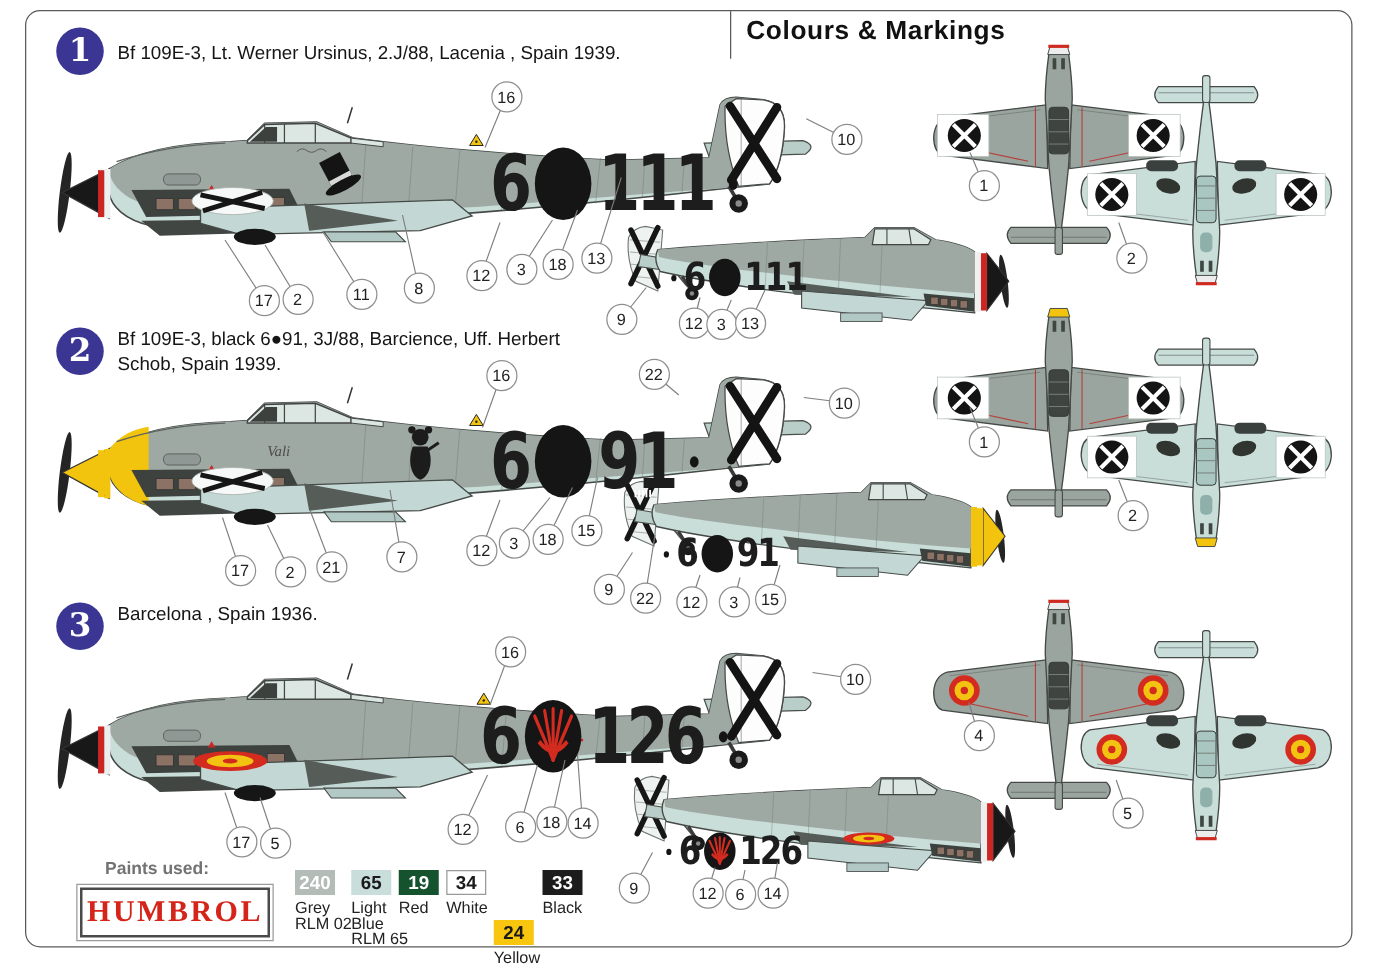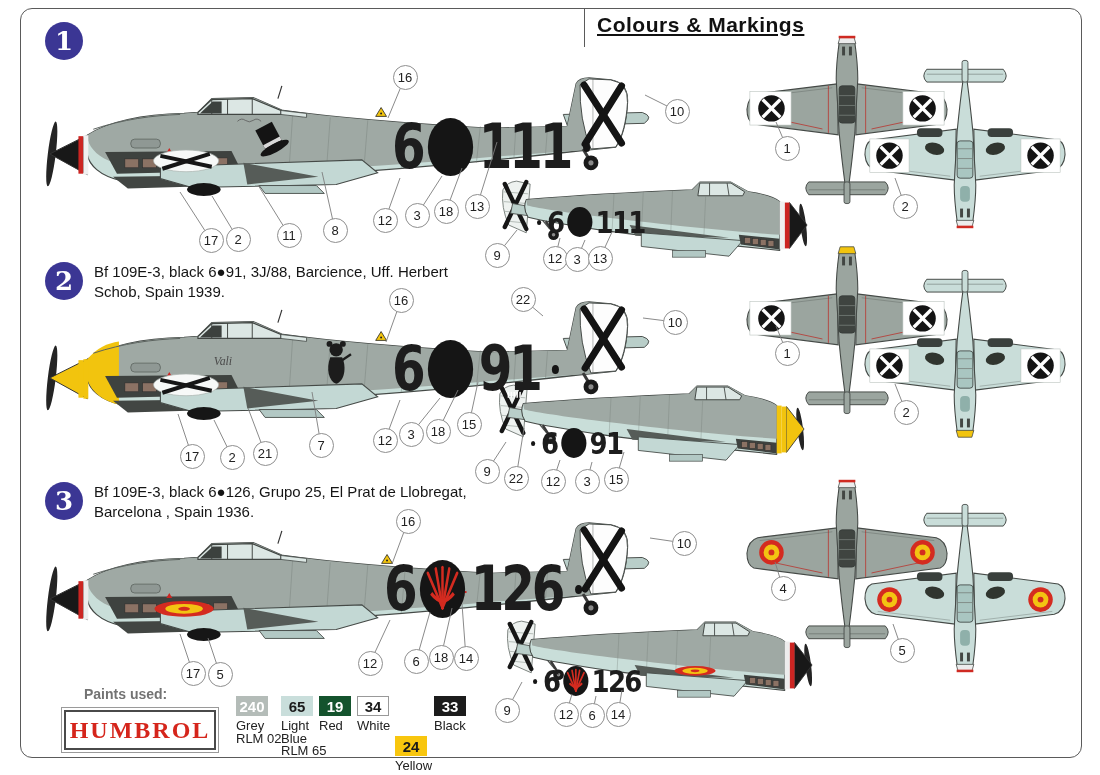--- a/index.html
+++ b/index.html
@@ -1,21 +1,21 @@
 <!DOCTYPE html>
 <html><head>
 <meta charset="utf-8">
 <style>
   html,body{margin:0;padding:0;background:#ffffff;}
   #page{position:relative;width:1100px;height:775px;background:#ffffff;overflow:hidden;
         font-family:"Liberation Sans",sans-serif;color:#111;}
   .page-border{position:absolute;left:20px;top:8px;width:1060px;height:748px;
         border:1.4px solid #5a5a5a;border-radius:12px;}
   .title-divider{position:absolute;left:584px;top:9px;width:1.4px;height:38px;background:#5a5a5a;}
-  .page-title{position:absolute;left:597px;top:13px;font-size:21px;font-weight:bold;letter-spacing:.5px;text-decoration:underline;}
+  .page-title{position:absolute;left:597px;top:13px;font-size:21px;font-weight:bold;letter-spacing:.5px;}
   .badge{position:absolute;width:38px;height:38px;border-radius:50%;background:#3b3694;color:#fff;
         display:flex;align-items:center;justify-content:center;
         font-family:"DejaVu Serif",serif;font-weight:bold;font-size:26px;}
   .desc{position:absolute;left:94px;font-size:15px;line-height:19.5px;color:#151515;}
   .desc span{display:block;}
   svg.art{position:absolute;z-index:1;}
   
   .code-main{position:absolute;z-index:2;display:flex;align-items:center;gap:7px;
         font-family:"DejaVu Sans",sans-serif;font-weight:bold;color:#1d1d1d;
         transform:scaleX(.78);transform-origin:left center;}
@@ -188,20 +188,24 @@
         <rect x="96.5" y="1" width="17" height="2.6" fill="var(--spintip,transparent)"></rect>
       </symbol>
     </defs>
   </svg>
 
   <div class="page-border"></div>
   <div class="title-divider"></div>
   <div class="page-title">Colours &amp; Markings</div>
 
   <div class="badge" style="left:45px;top:22px;">1</div>
+  <div class="desc" style="top:33px;width:420px;">
+    <span>Bf 109E-3, Lt. Werner Ursinus, 2.J/88, Lacenia , Spain 1939.</span>
+    <span></span>
+  </div>
 
   <svg class="art" style="left:34px;top:58px;width:632px;height:183px;--spinner:#181818;--band1:#cc2522;--band2:#f0f0f0;" viewBox="0 0 640 185">
     <use href="#prof-main"></use>
     <g>
       <ellipse cx="154" cy="104" rx="33" ry="11" fill="#f7f9f8" stroke="#a9b2ad" stroke-width="0.7"></ellipse>
       <line x1="128" y1="99" x2="180" y2="110" stroke="#161616" stroke-width="4"></line>
       <line x1="178" y1="97" x2="130" y2="112" stroke="#161616" stroke-width="4"></line>
     </g>
     <g transform="translate(240,84) rotate(-28)">
       <rect x="-9" y="-17" width="19" height="23" fill="#141414"></rect>
@@ -365,21 +369,20 @@
       <circle cx="182" cy="115" r="13.5" fill="#141414"></circle>
       <g stroke="#fff" stroke-width="3.4">
           <line x1="173" y1="106" x2="191" y2="124"></line>
           <line x1="191" y1="106" x2="173" y2="124"></line>
         </g>
     </g>
   </svg>
 
   <div class="badge" style="left:45px;top:482px;">3</div>
   <div class="desc" style="top:482px;width:420px;">
-    <span>Bf 109E-3, black 6●126, Grupo 25, El Prat de Llobregat,</span>
     <span>Barcelona , Spain 1936.</span>
   </div>
 
   <svg class="art" style="left:34px;top:503px;width:632px;height:183px;--spinner:#181818;--band1:#cc2522;--band2:#ededed;" viewBox="0 0 640 185">
     <use href="#prof-main"></use>
     <g>
       <ellipse cx="152" cy="107" rx="30" ry="8" fill="#d42b20"></ellipse>
       <ellipse cx="152" cy="107" rx="19" ry="5" fill="#f3c312"></ellipse>
       <ellipse cx="152" cy="107" rx="6" ry="2" fill="#d42b20"></ellipse>
     </g>

